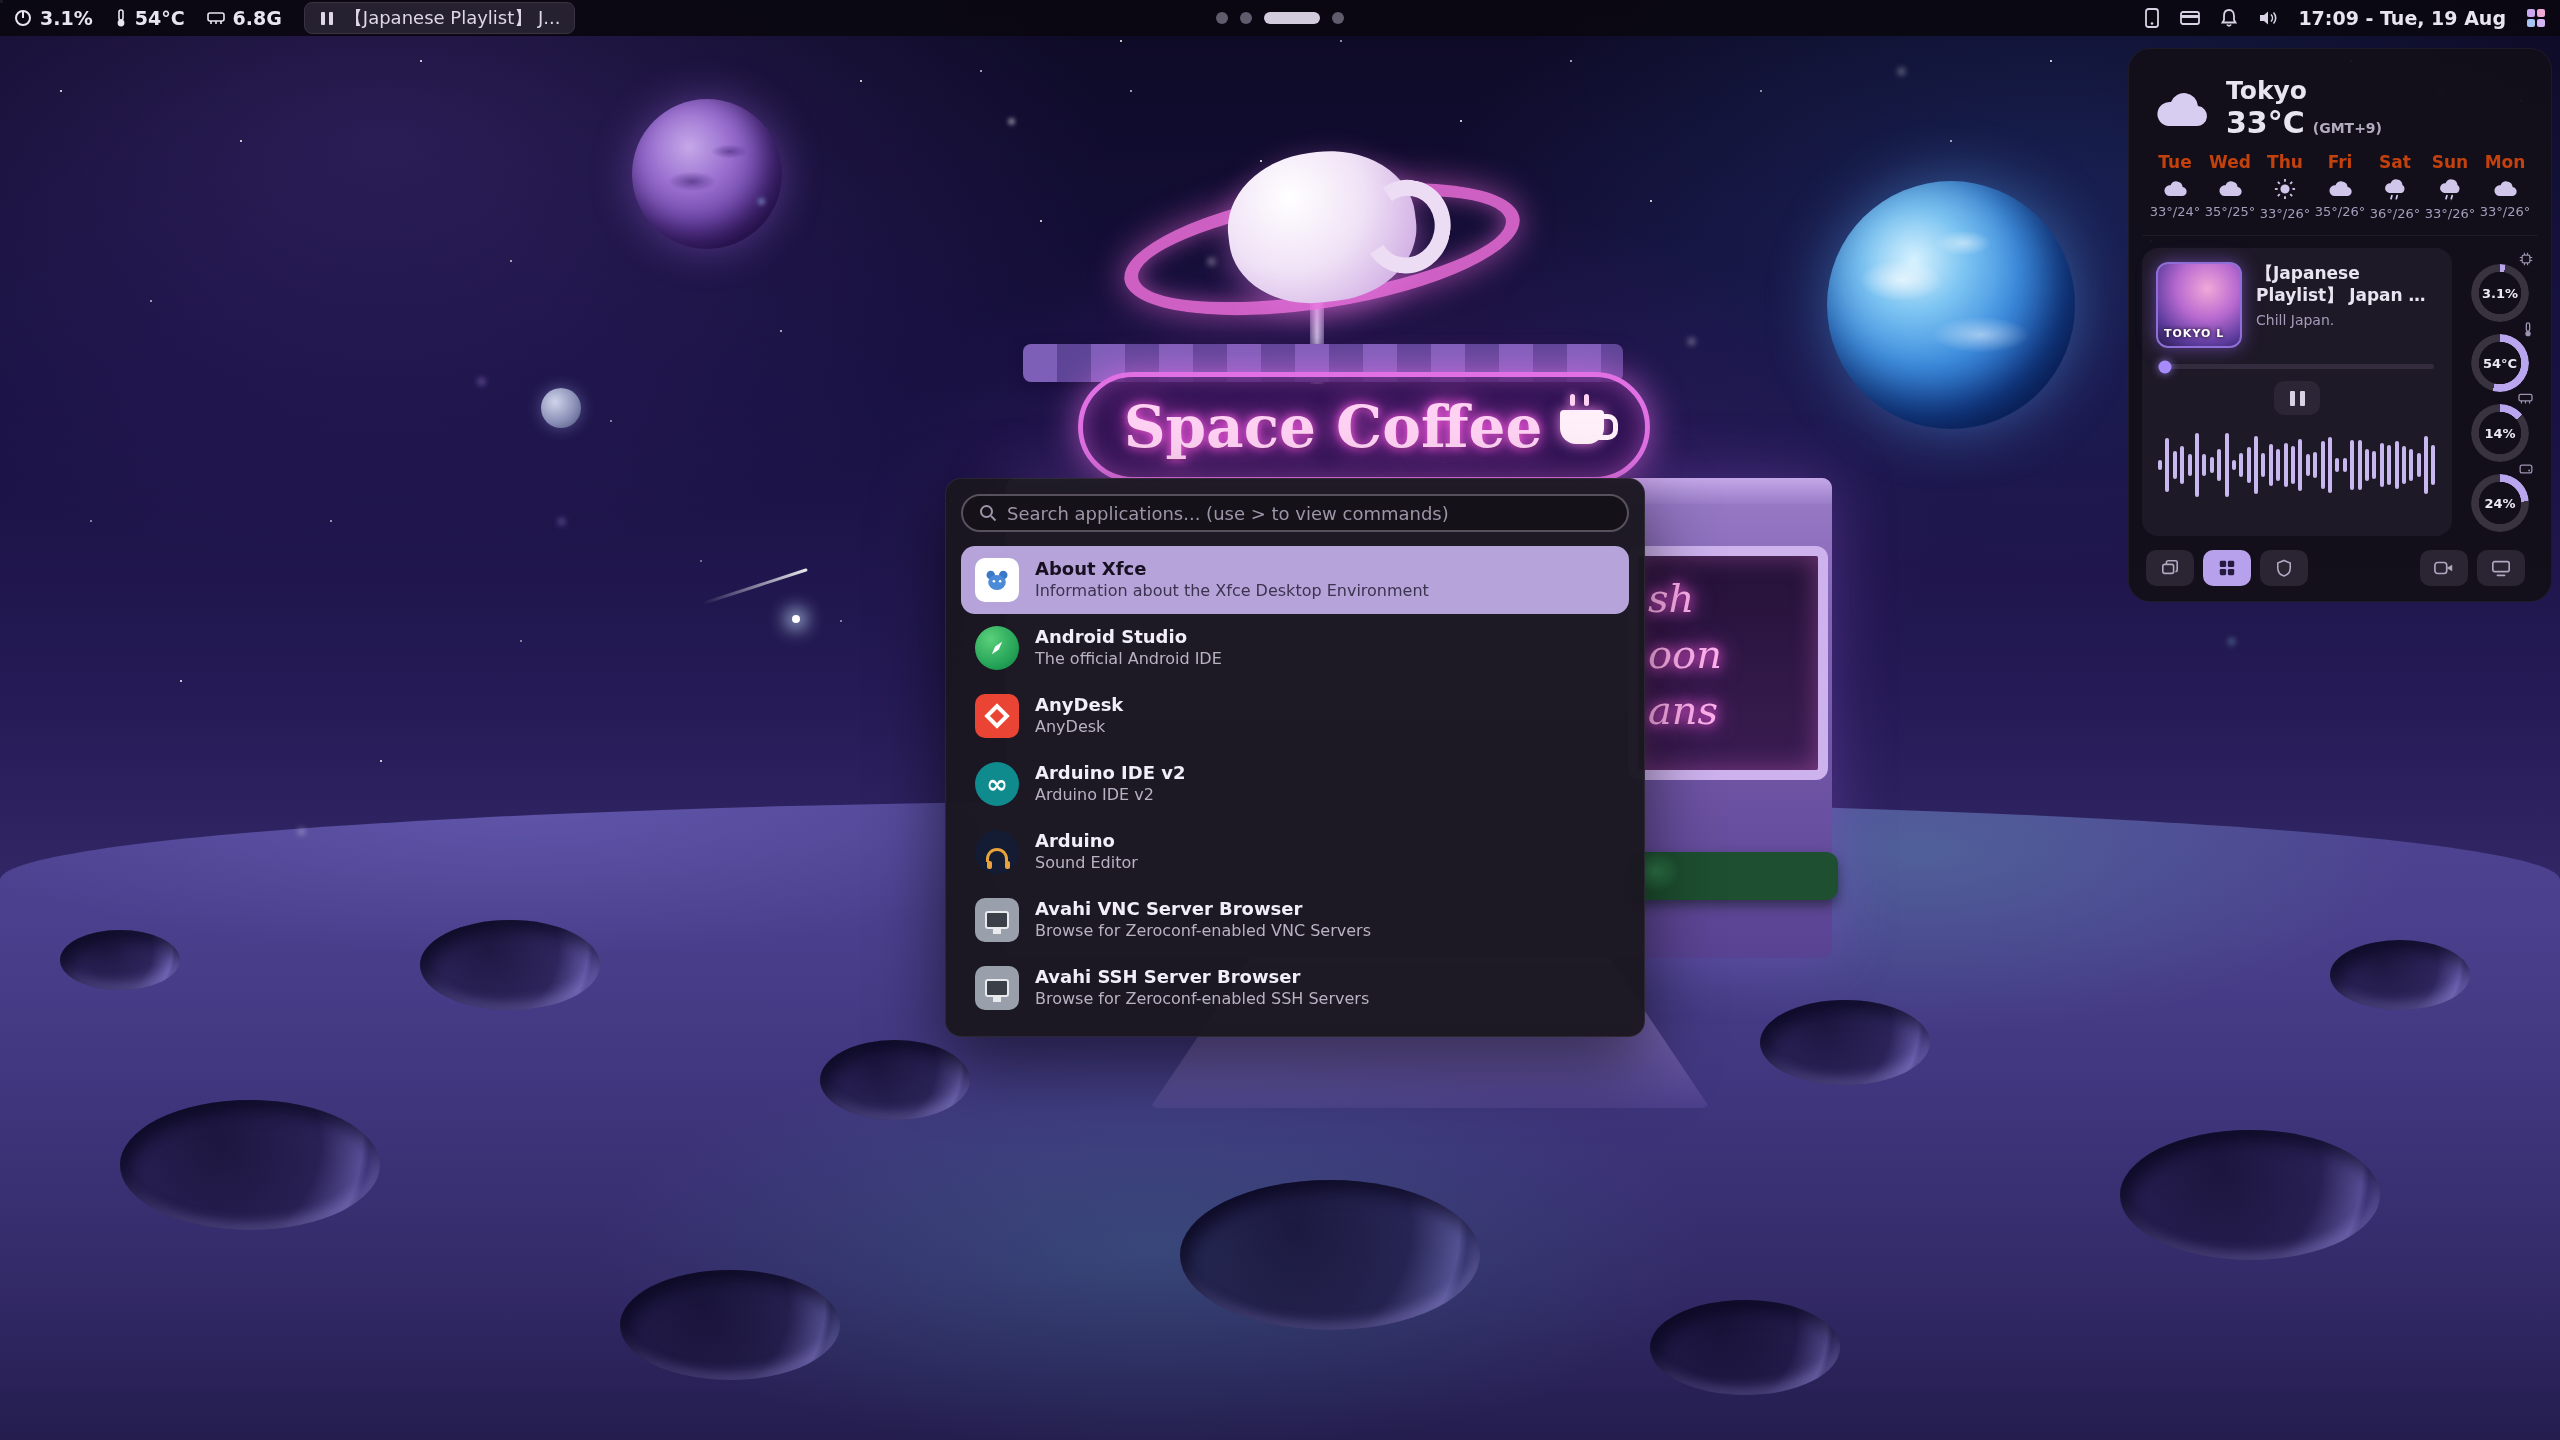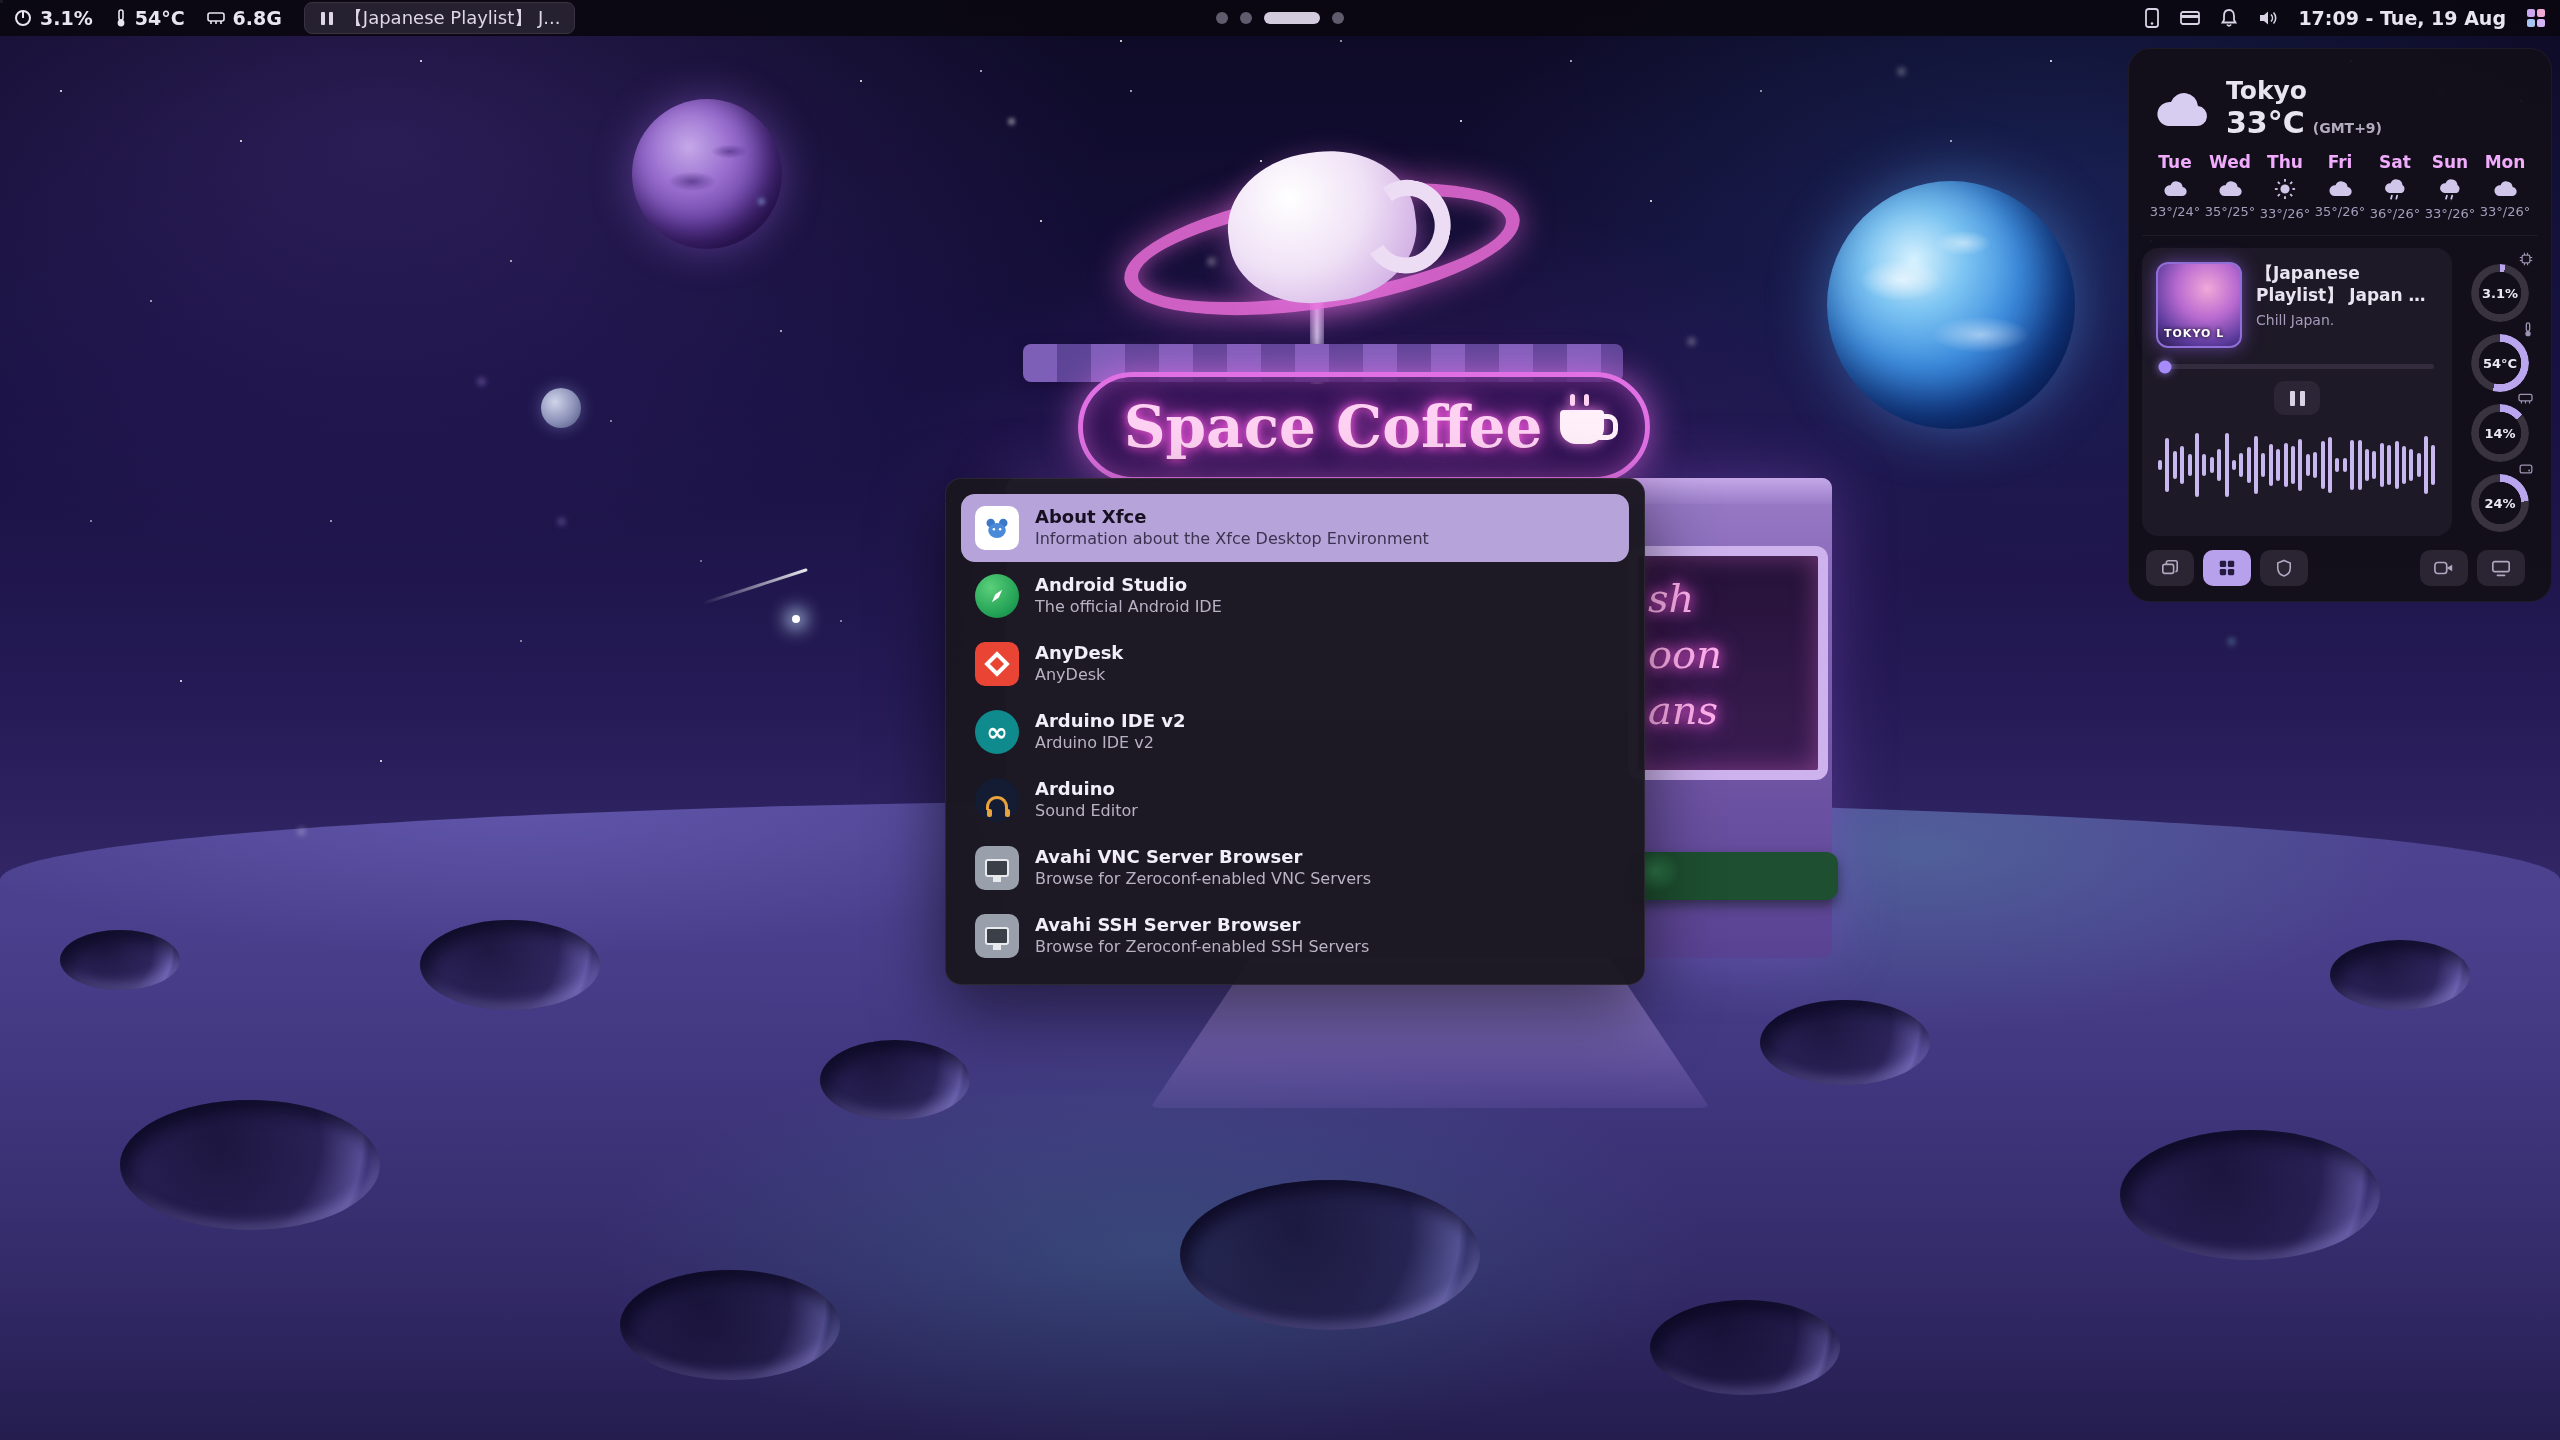--- a/index.html
+++ b/index.html
@@ -175,21 +175,21 @@
   .round-btn { width:38px; height:38px; border-radius:50%; display:flex; align-items:center; justify-content:center; }
   .round-btn.lite { background:#2d2637; }
 
   .weather { padding:14px 10px 4px; display:flex; align-items:center; gap:16px; }
   .weather-city { font-size:25px; font-weight:700; }
   .weather-temp-row { display:flex; align-items:baseline; gap:8px; }
   .weather-temp { font-size:30px; font-weight:700; }
   .weather-tz { font-size:14px; color:#b3abc0; font-weight:600; }
   .forecast { display:flex; justify-content:space-between; padding:8px 6px 14px; border-bottom:1px solid rgba(255,255,255,.05); }
   .fc-col { display:flex; flex-direction:column; align-items:center; gap:6px; width:54px; }
-  .fc-day { font-size:17px; font-weight:600; color:#f0abfc; }
+  .fc-day { font-size:17px; font-weight:600; color:#c2410c; }
   .fc-temps { font-size:13px; color:#a59dbb; }
 
   .panel-main { display:flex; gap:10px; margin-top:12px; }
   .media-card { flex:1; background:#1e1927; border-radius:16px; padding:14px; }
   .media-top { display:flex; gap:14px; }
   .album-art { width:86px; height:86px; border-radius:12px; flex:0 0 86px; position:relative; overflow:hidden;
     border:2px solid #8f6ed8; box-shadow:0 0 18px rgba(150,100,240,.55);
     background:radial-gradient(circle at 60% 30%, #f2a8d8, #b86ad0 40%, #5a3a9c 75%, #241a44); }
   .album-art span { position:absolute; left:6px; bottom:6px; font-size:11px; font-weight:700; color:#fff;
     text-shadow:0 0 4px #000; letter-spacing:1px; }
@@ -337,20 +337,29 @@
           <rect x="1" y="1" width="8" height="8" rx="2" fill="#cda8f0"></rect>
           <rect x="11" y="1" width="8" height="8" rx="2" fill="#f0a8d4"></rect>
           <rect x="1" y="11" width="8" height="8" rx="2" fill="#a8c4f0"></rect>
           <rect x="11" y="11" width="8" height="8" rx="2" fill="#d4b2f4"></rect>
         </svg>
     </span>
   </div>
 </div>
 
 <div class="launcher">
+  <div class="search-wrap">
+    <span>
+      <svg width="18" height="18" viewBox="0 0 18 18">
+          <circle cx="7.5" cy="7.5" r="5.5" fill="none" stroke="#9c95a8" stroke-width="2"></circle>
+          <path d="M12 12 L16.5 16.5" stroke="#9c95a8" stroke-width="2"></path>
+        </svg>
+    </span>
+    <input type="text" placeholder="Search applications... (use &gt; to view commands)" style="">
+  </div>
 
   <div class="app-row selected">
     <div class="app-icon icon-xfce">
       <svg width="30" height="30" viewBox="0 0 24 24">
           <circle cx="7" cy="8" r="3.4" fill="#3b78c8"></circle>
           <circle cx="17" cy="8" r="3.4" fill="#3b78c8"></circle>
           <ellipse cx="12" cy="14" rx="7" ry="6" fill="#4a8ad8"></ellipse>
           <circle cx="9.5" cy="13" r="1" fill="#fff"></circle>
           <circle cx="14.5" cy="13" r="1" fill="#fff"></circle>
         </svg>

